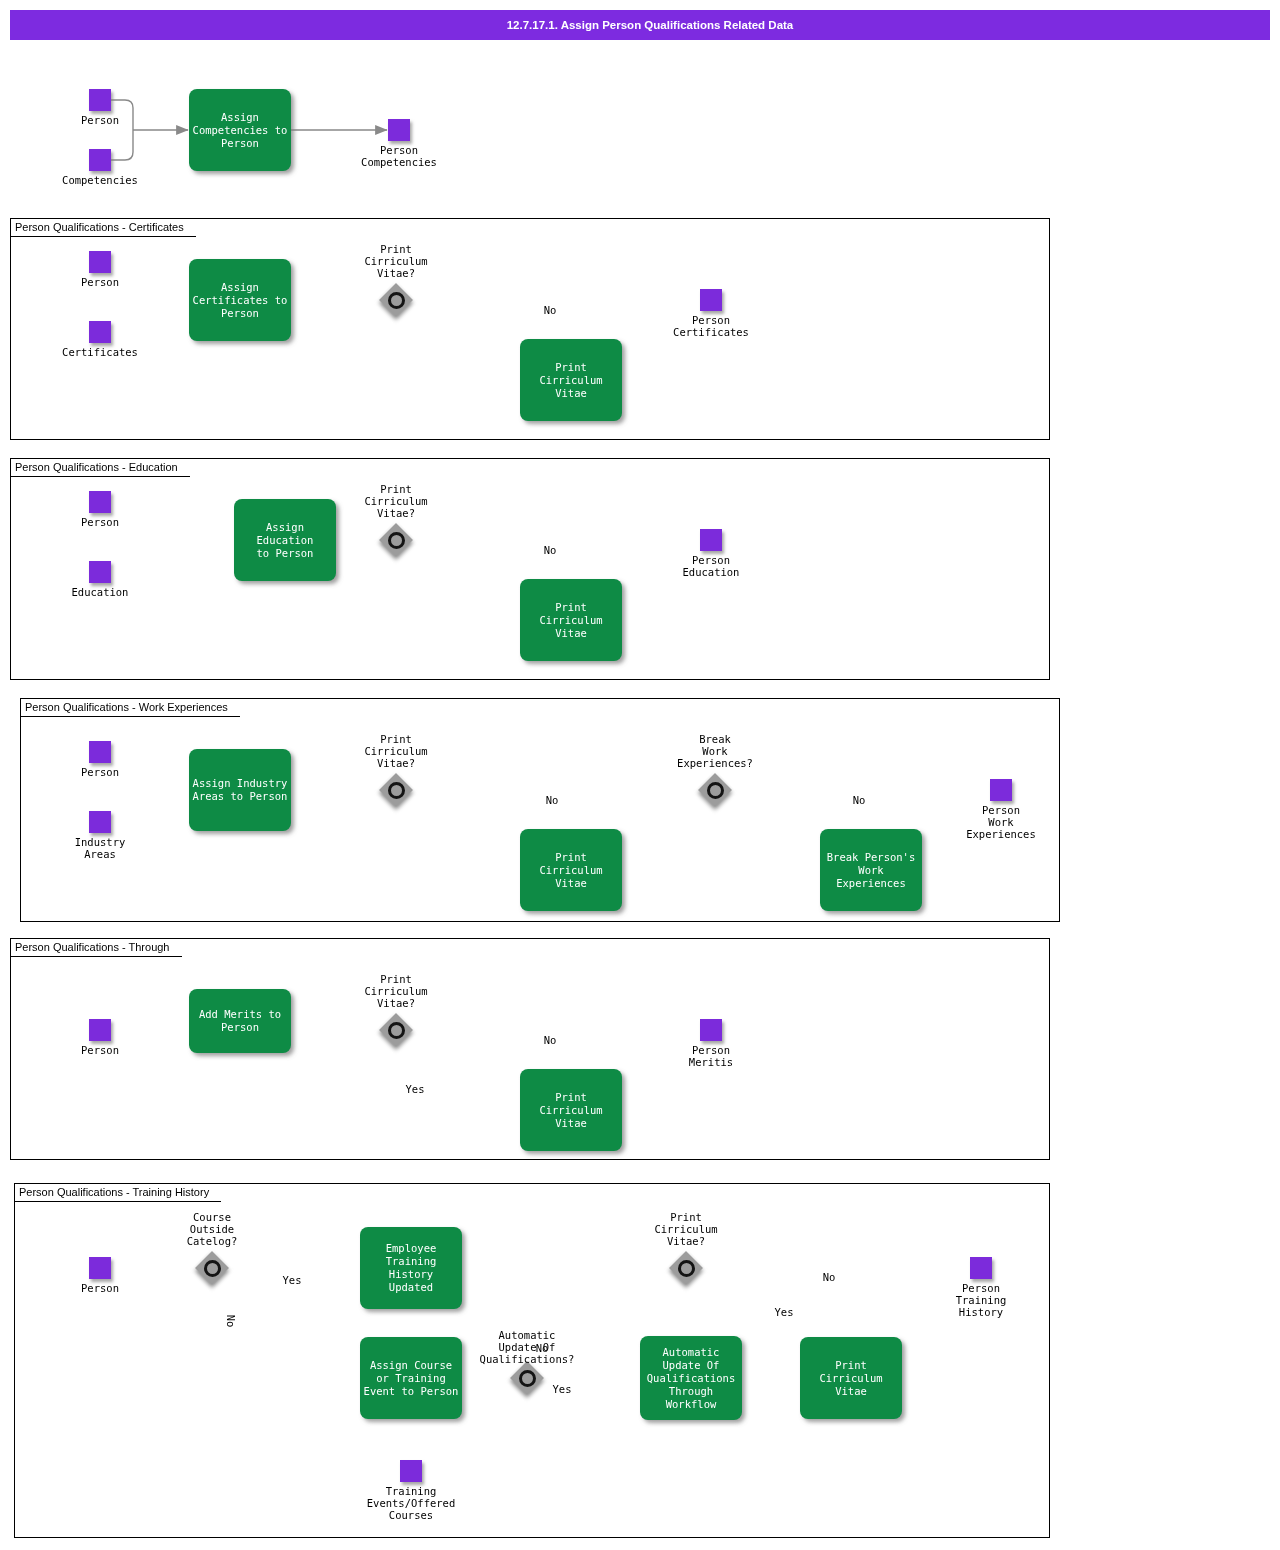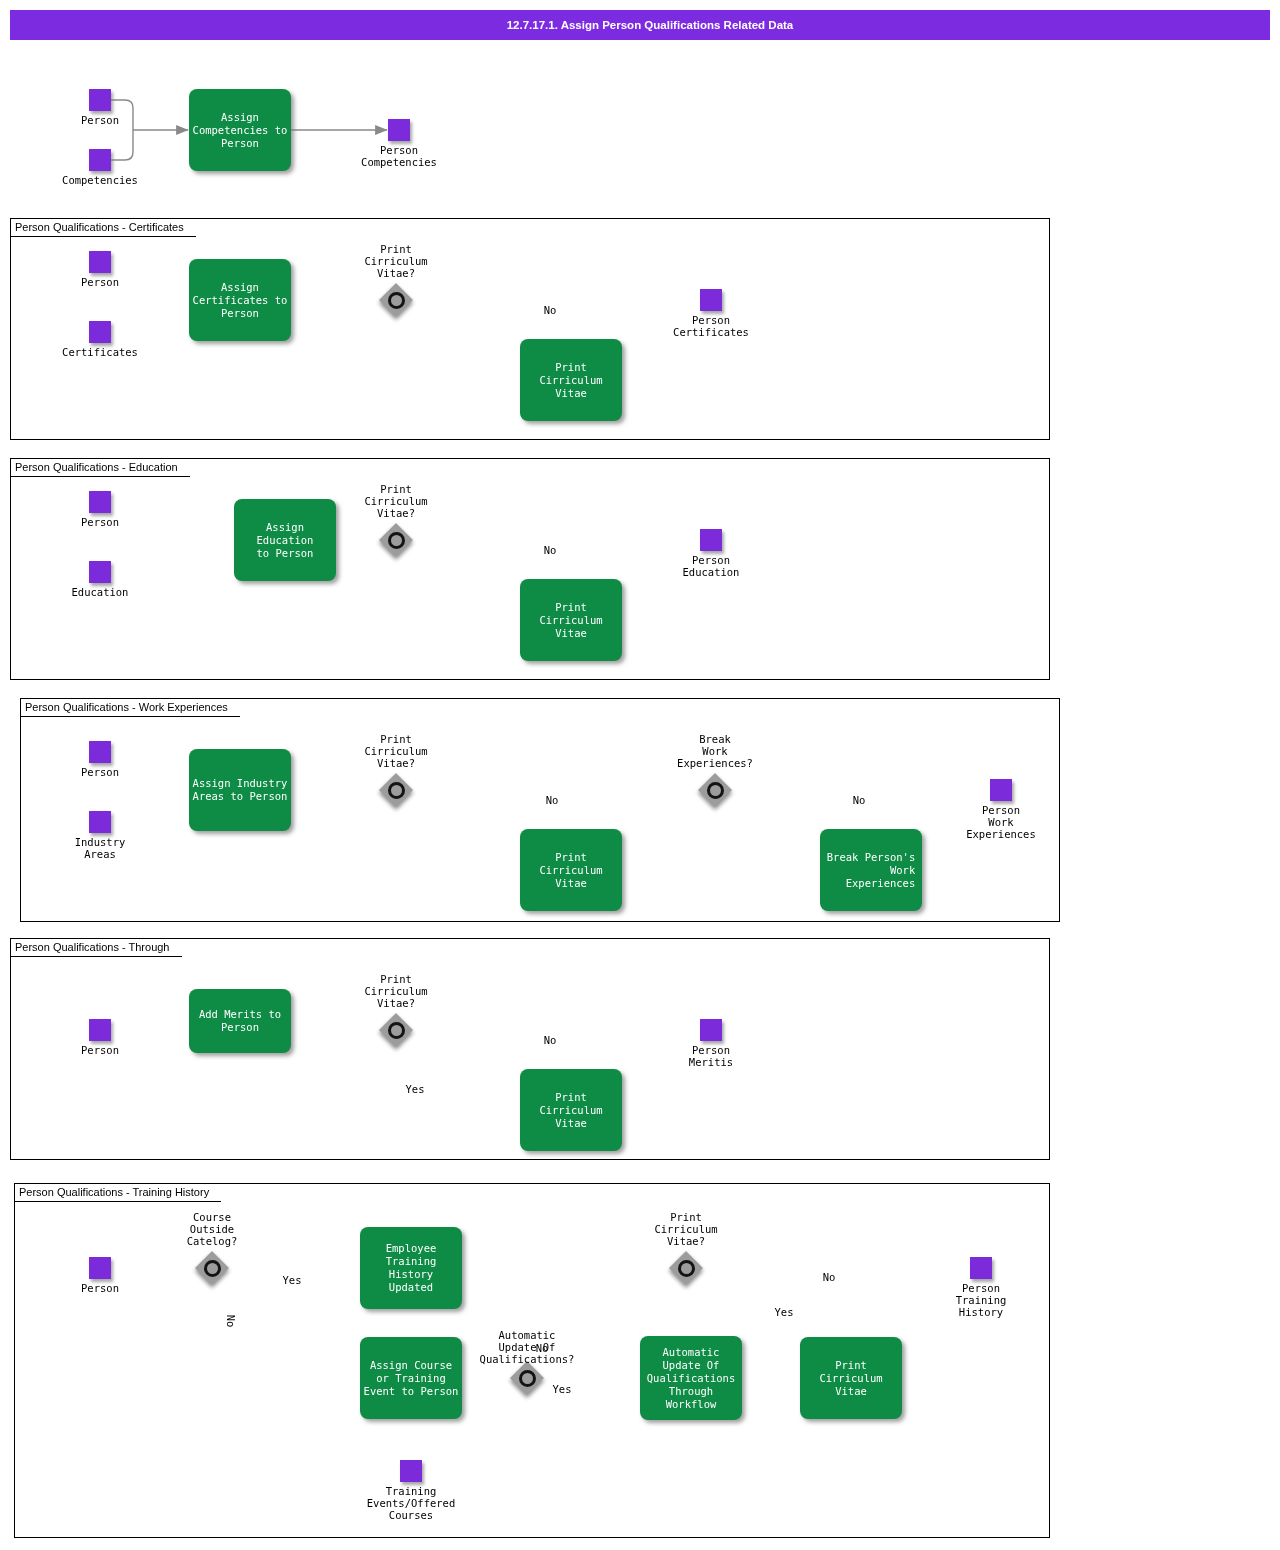--- a/index.html
+++ b/index.html
@@ -170,21 +170,21 @@
     <div class="lbl" style="left: 396px; top: 733px;">Print
 Cirriculum
 Vitae?</div>
     <div class="process" style="left: 520px; top: 829px; width: 102px; height: 82px;">Print Cirriculum
 Vitae</div>
     <div class="diamond" style="left: 703px; top: 778px;"></div>
     <div class="ring" style="left: 706.5px; top: 781.5px;"></div>
     <div class="lbl" style="left: 715px; top: 733px;">Break
 Work
 Experiences?</div>
-    <div class="process" style="left: 820px; top: 829px; width: 102px; height: 82px; text-align: right;">Break Person's
+    <div class="process" style="left: 820px; top: 829px; width: 102px; height: 82px;">Break Person's
 Work
 Experiences</div>
     <div class="square" style="left: 990px; top: 779px; width: 22px; height: 22px;"></div>
     <div class="lbl" style="left: 1001px; top: 804px;">Person
 Work
 Experiences</div>
     <div class="lbl" style="left: 552px; top: 794px;">No</div>
     <div class="lbl" style="left: 859px; top: 794px;">No</div>
     <div class="frame" style="left: 10px; top: 938px; width: 1040px; height: 222px;">
       <div class="frame-title">Person Qualifications - Through</div>

